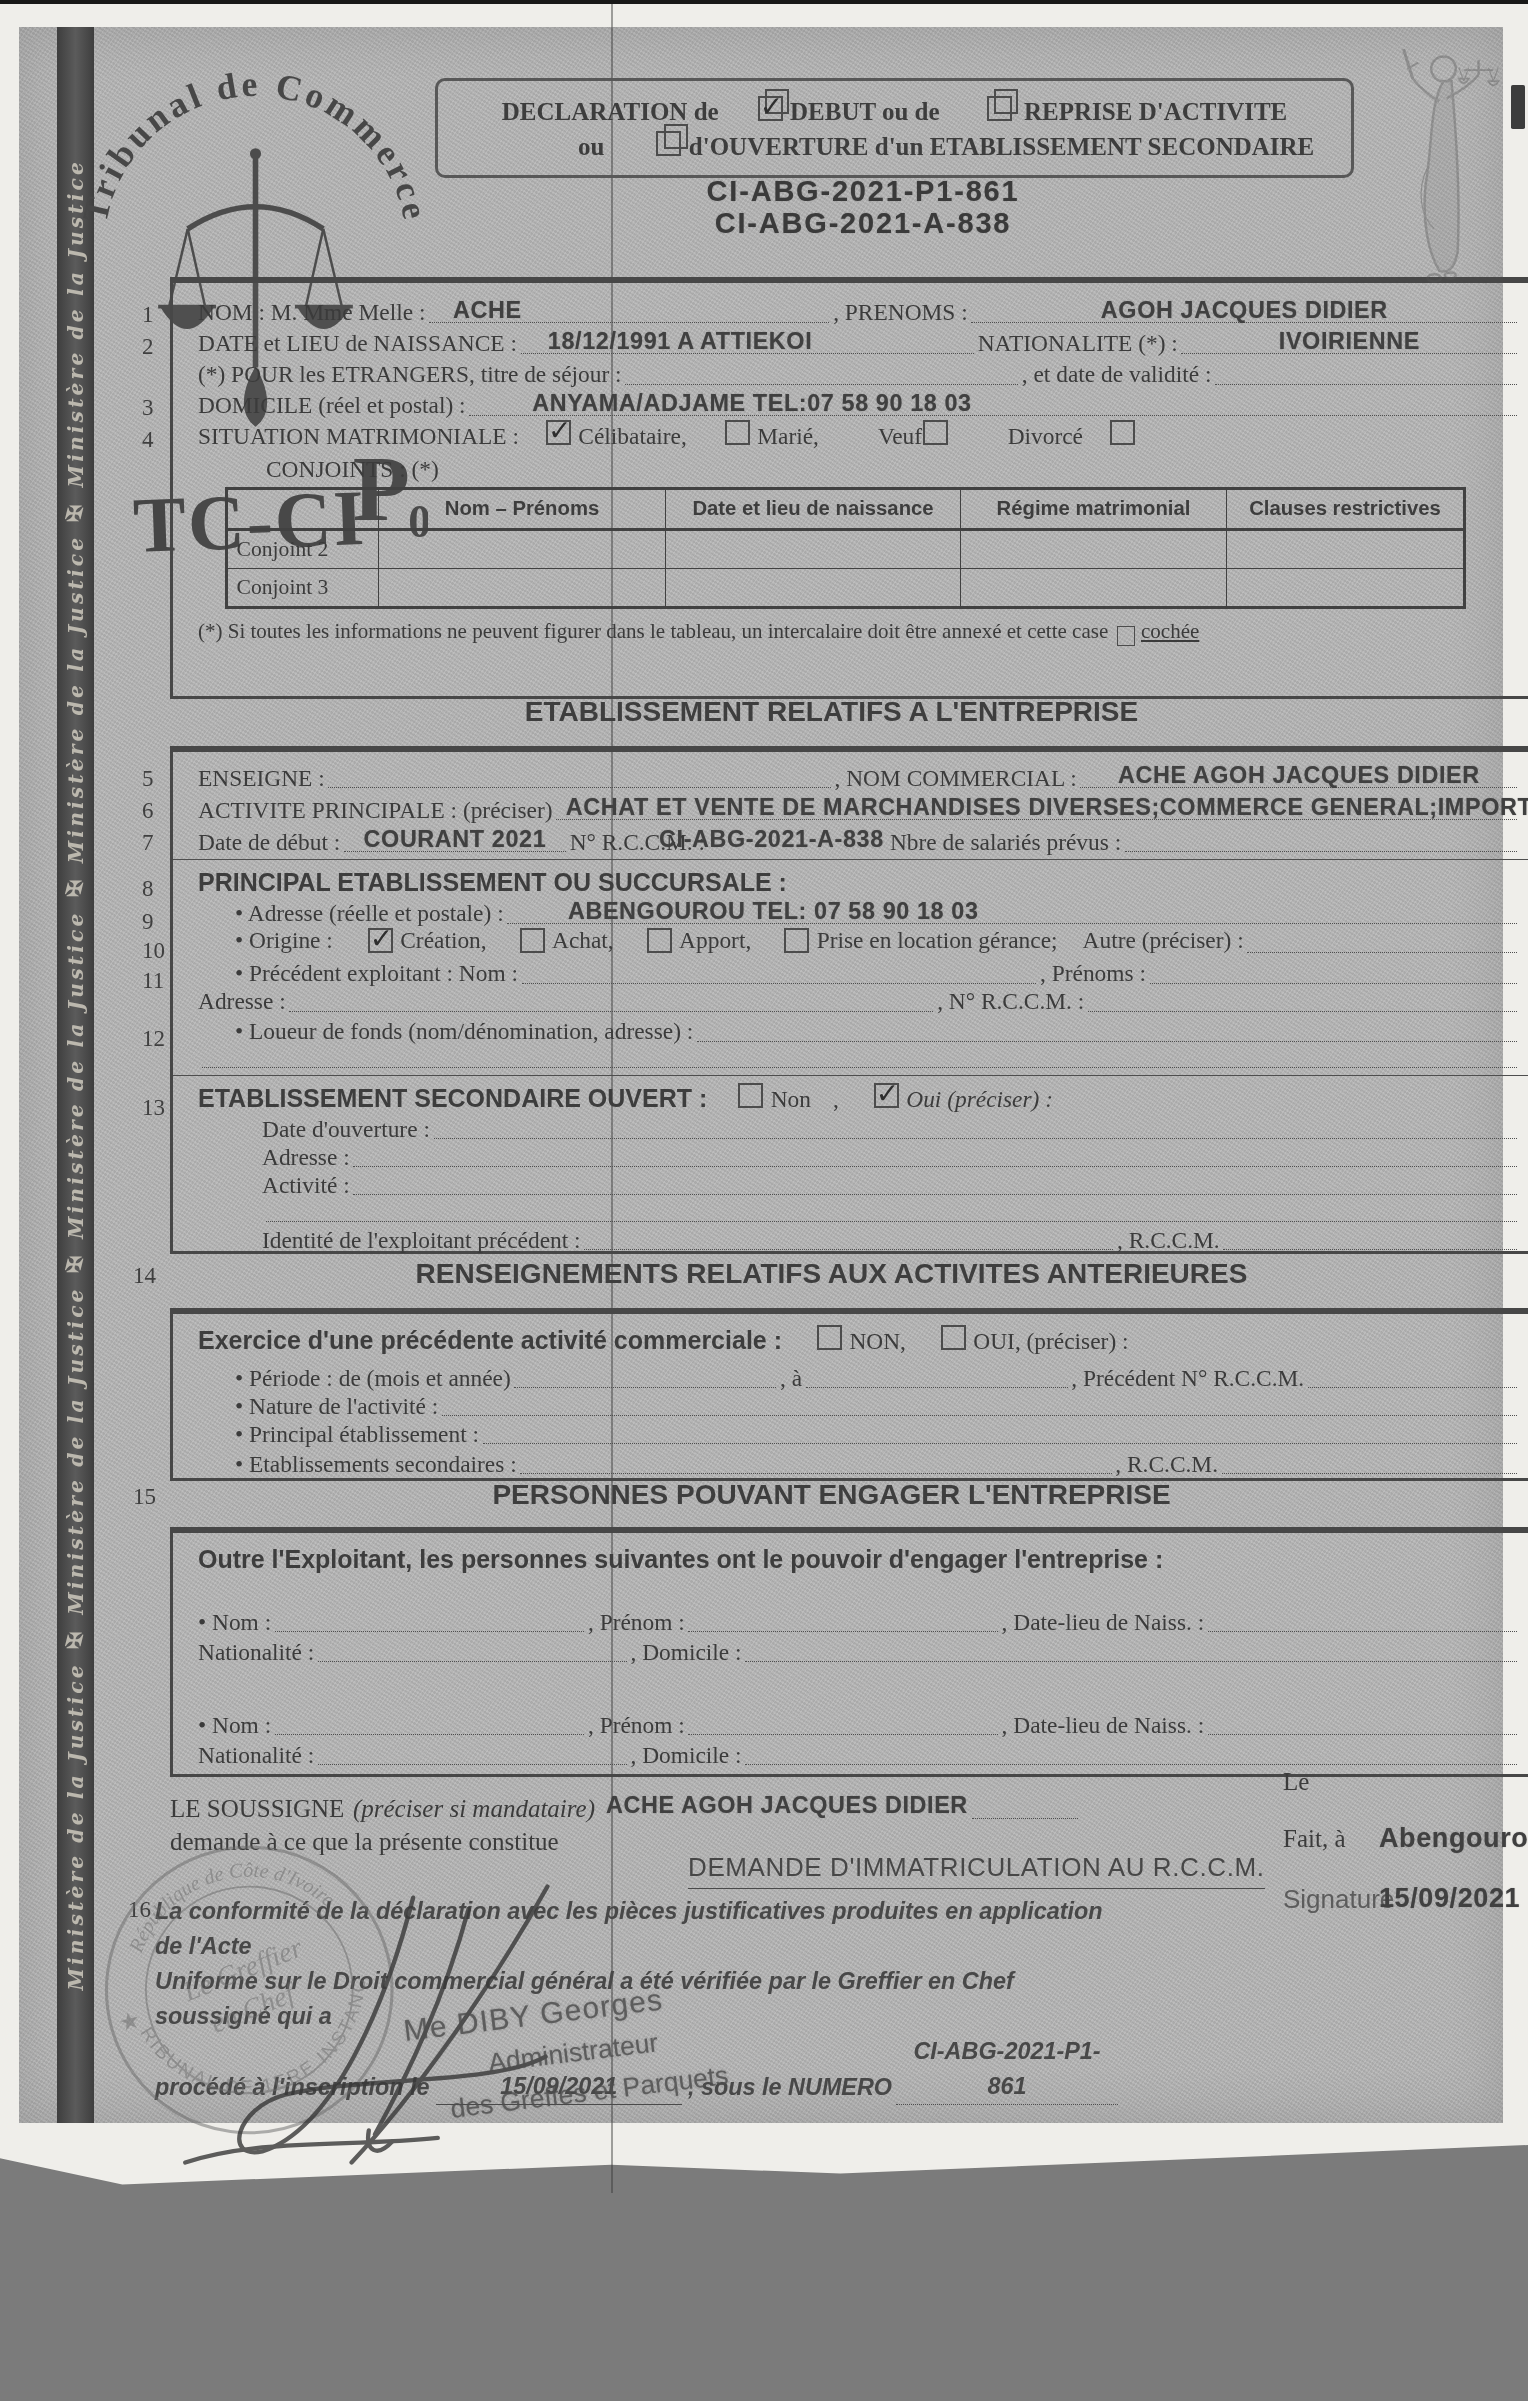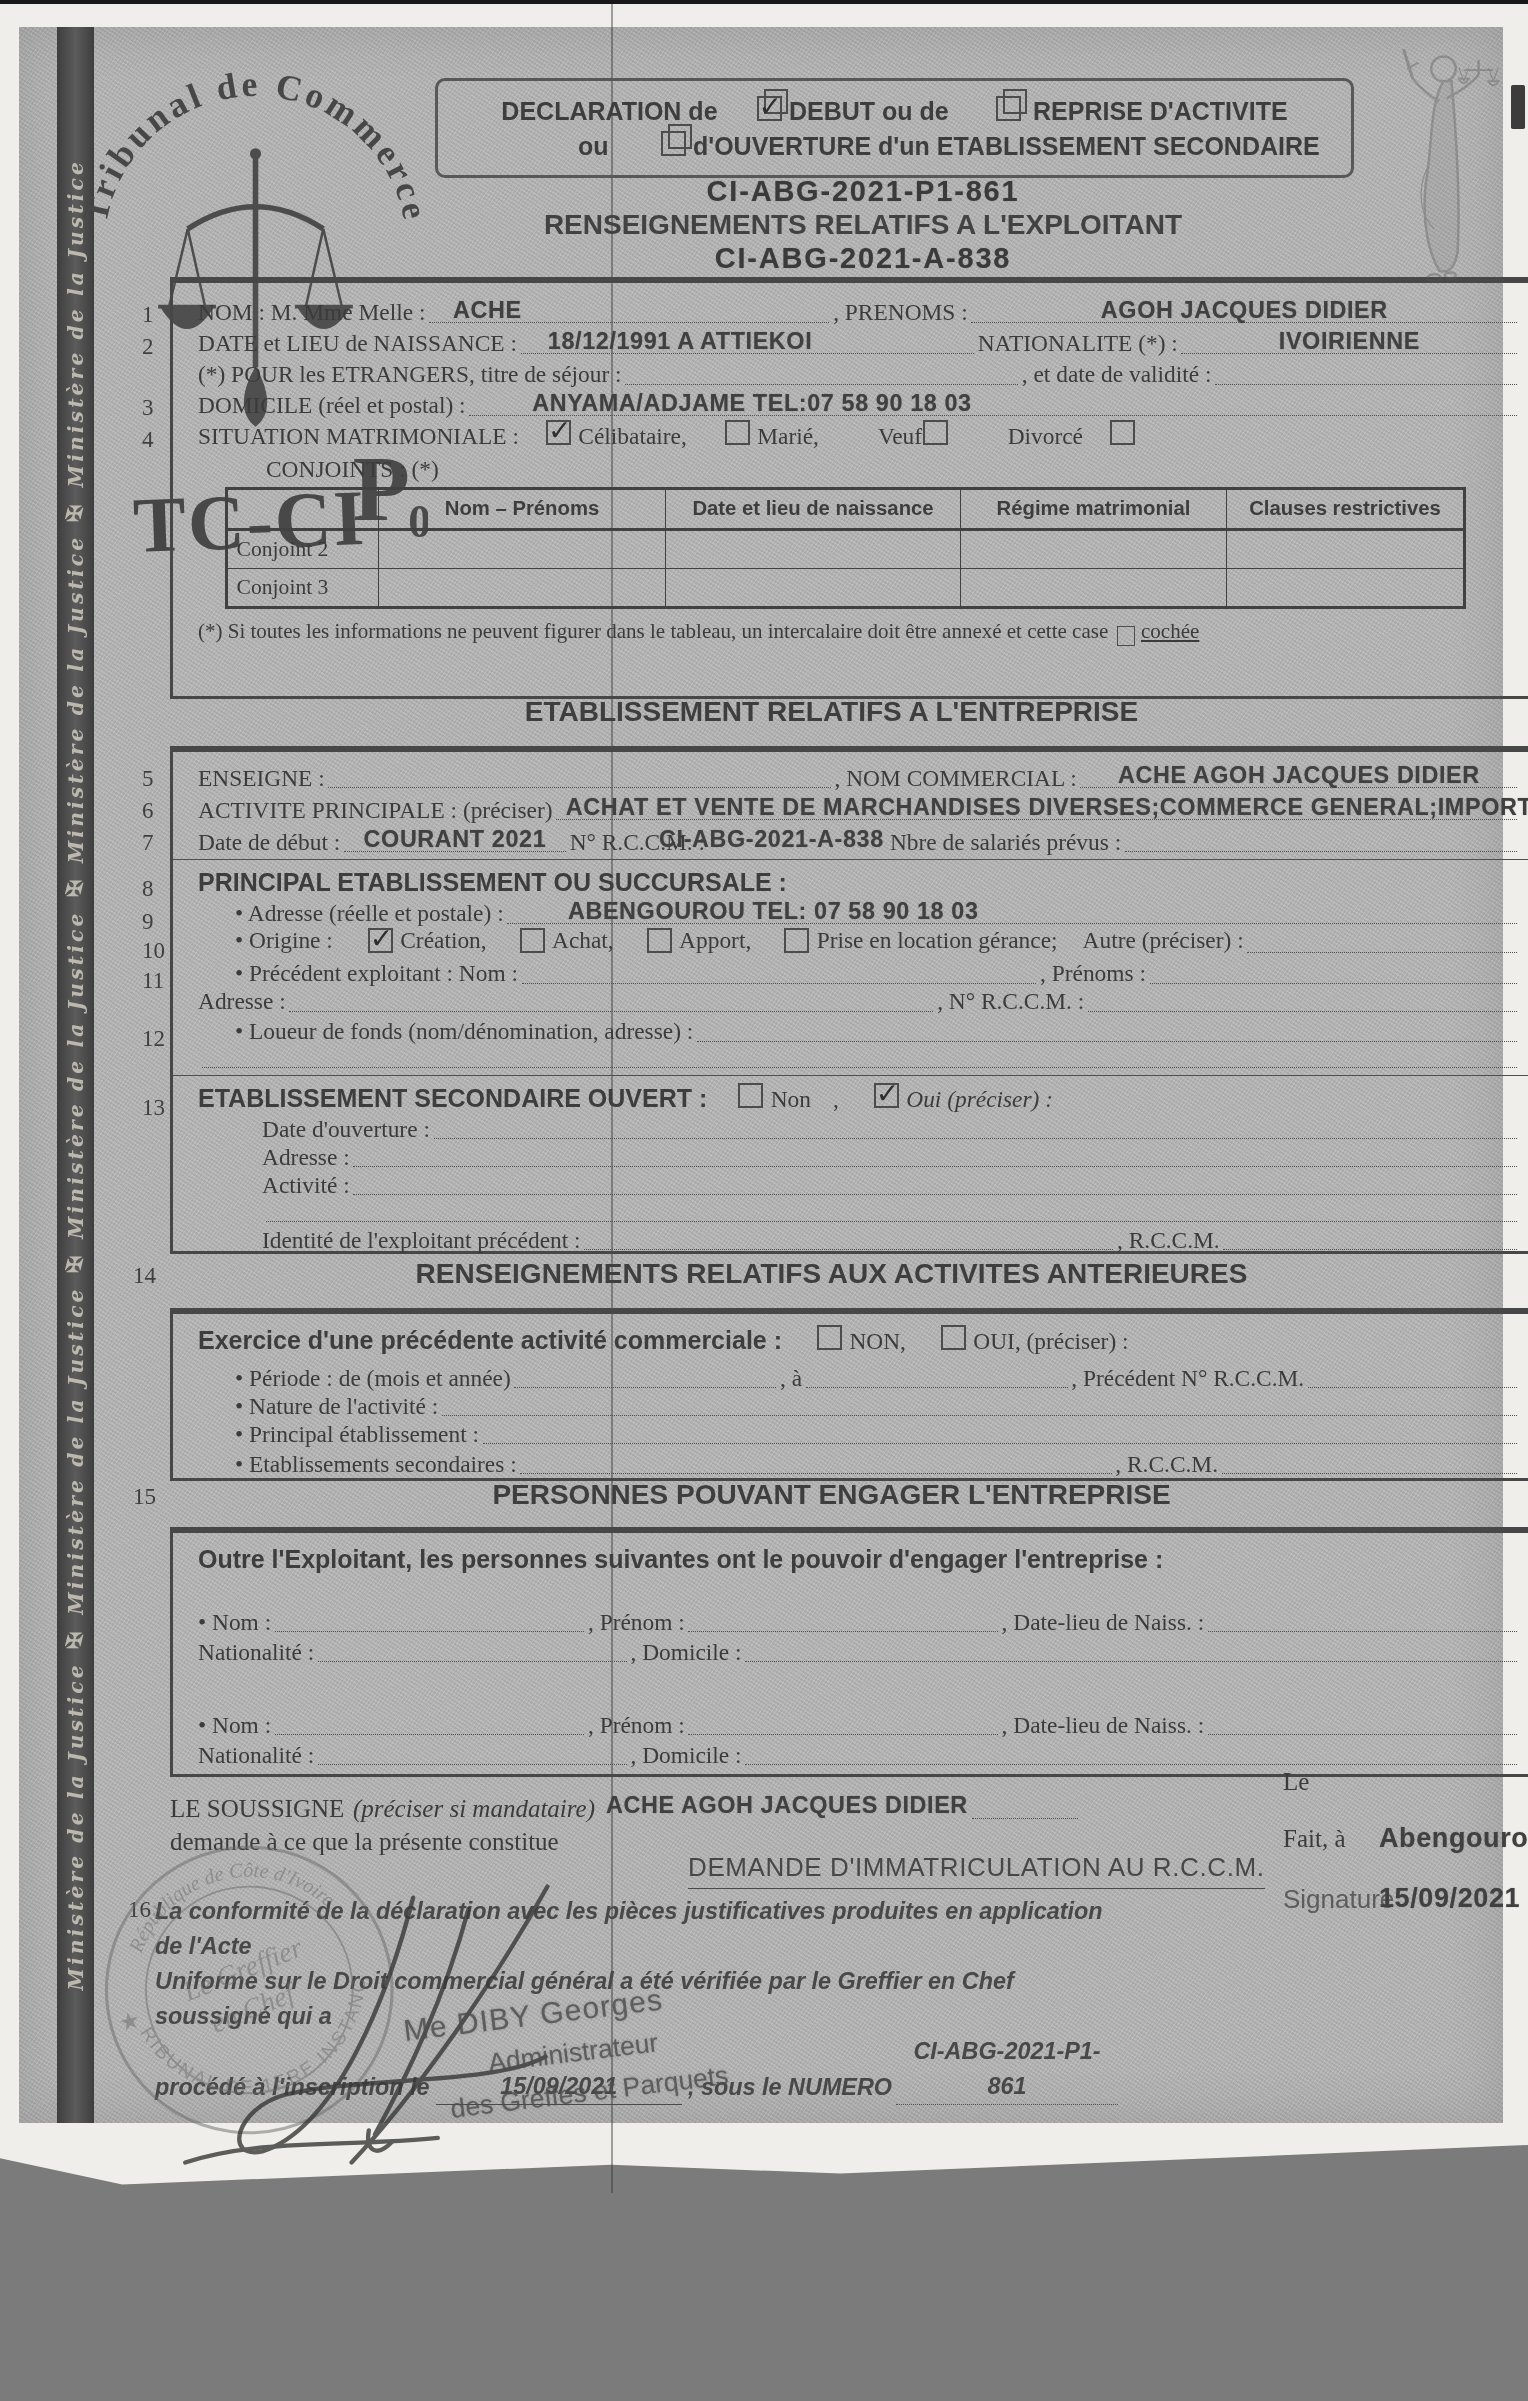--- a/index.html
+++ b/index.html
@@ -54,21 +54,21 @@
   .cb.double::after{content:"";position:absolute;width:20px;height:21px;border:2.5px solid #4c4c4c;left:5.5px;top:-9.2px;}
   .cb.checked::before{content:"\2713";position:absolute;top:-8.6px;left:0px;font-size:28px;font-weight:bold;color:#2e2e2e;font-family:"DejaVu Sans",sans-serif;z-index:2;}
   .cb-s{width:16px;height:18.5px;border:1.8px solid #4c4c4c;display:inline-block;margin:0 6.2px -2.5px 8.6px;}
 
   
   .logo-svg{left:83px;top:44px;width:345px;height:530px;}
   .header-box{
     left:435px;top:78px;width:913px;height:94px;
     border:3.1px solid #585858;border-radius:10px;
     display:flex;flex-direction:column;justify-content:center;gap:4px;
-    font-family:Liberation Sans, sans-serif;font-weight:bold;font-size:25px;color:#3d3d3d;
+    font-family:Liberation Serif, serif;font-weight:bold;font-size:25px;color:#3d3d3d;
   }
   .hb-row{display:flex;align-items:baseline;}
   .hb-row1{justify-content:center;}
   .hb-row2{padding-left:140px;}
   .reg-block{left:407px;top:175px;width:912px;text-align:center;}
   .reg-num{font-family:"Liberation Sans",sans-serif;font-weight:bold;font-size:29px;letter-spacing:1.8px;color:#3a3a3a;line-height:32px;text-shadow:0 0 1.2px rgba(40,40,40,.3);}
   .sec-title{font-family:"Liberation Sans",sans-serif;font-weight:bold;font-size:28px;color:#424242;line-height:35px;}
 
   
   .fbox{border:3.7px solid #474747;border-top-width:6.2px;background:rgba(255,255,255,.02);}
@@ -175,21 +175,20 @@
     </div>
     <div class="hb-row hb-row2">
       <span>ou</span>
       <span class="cb double" style="margin-left:52px;"></span>
       <span>d'OUVERTURE d'un ETABLISSEMENT SECONDAIRE</span>
     </div>
   </div>
 
   <div class="abs reg-block">
     <div class="reg-num">CI-ABG-2021-P1-861</div>
-    <div class="sec-title">RENSEIGNEMENTS RELATIFS A L'EXPLOITANT</div>
     <div class="reg-num">CI-ABG-2021-A-838</div>
   </div>
 
   <div class="abs fbox box1">
     <span class="rownum" style="top:18.5px;">1</span>
     <span class="rownum" style="top:51px;">2</span>
     <span class="rownum" style="top:112px;">3</span>
     <span class="rownum" style="top:144px;">4</span>
 
     <div class="row h50">

